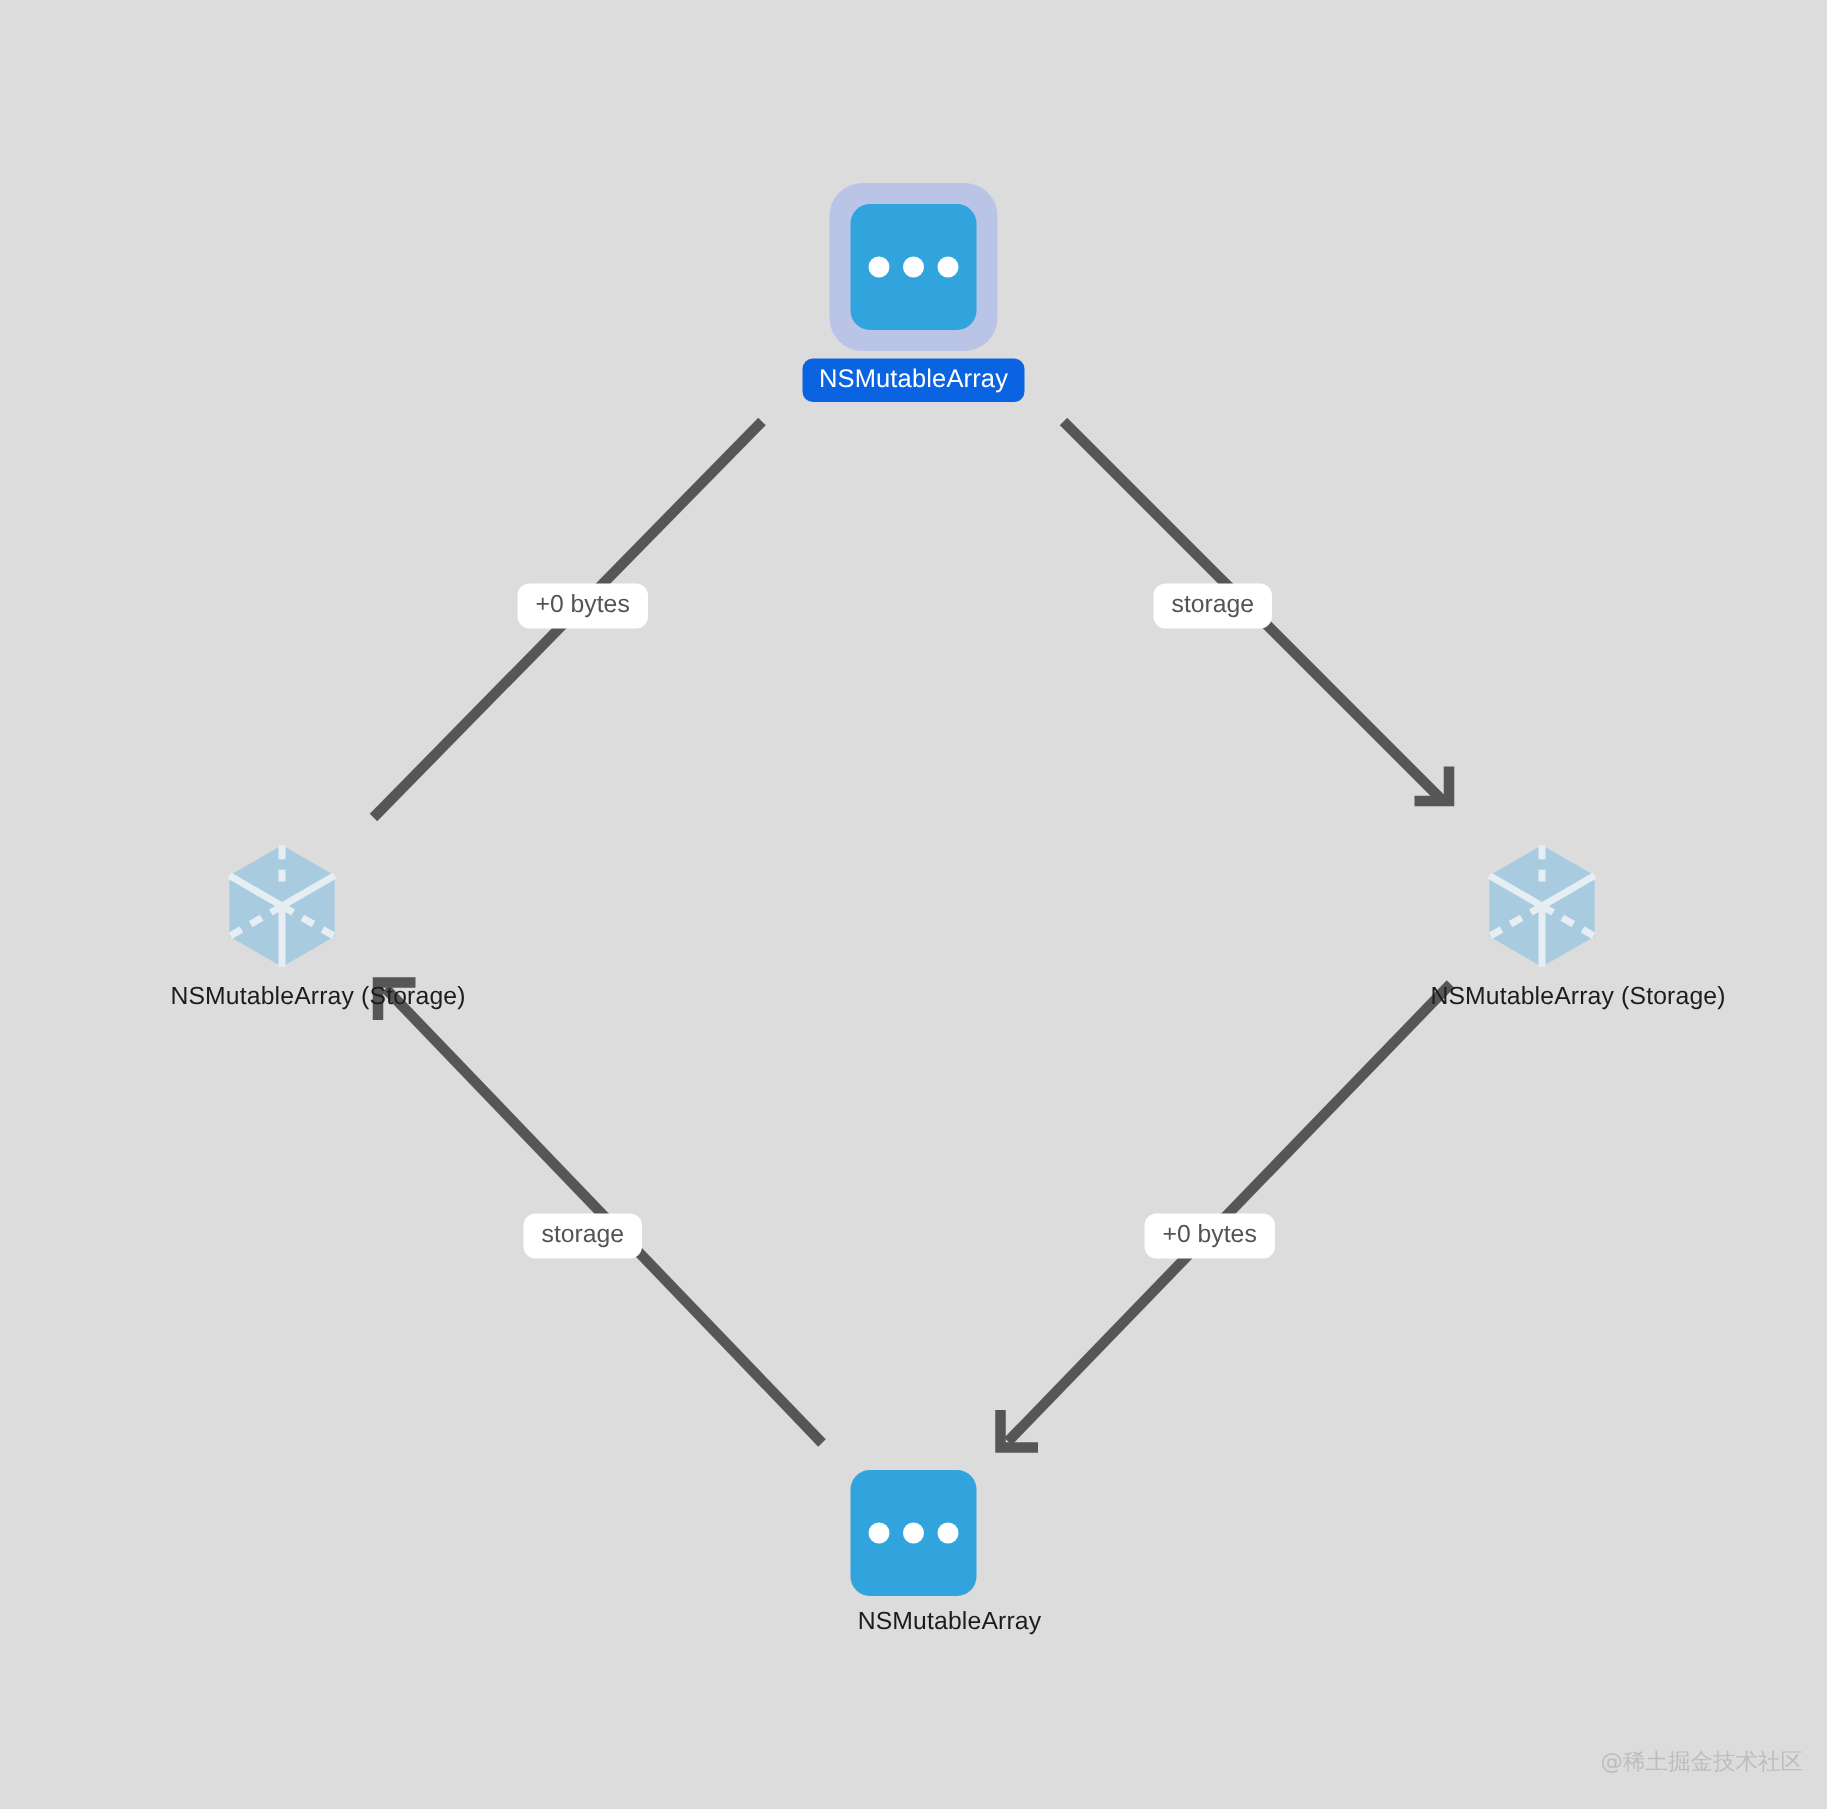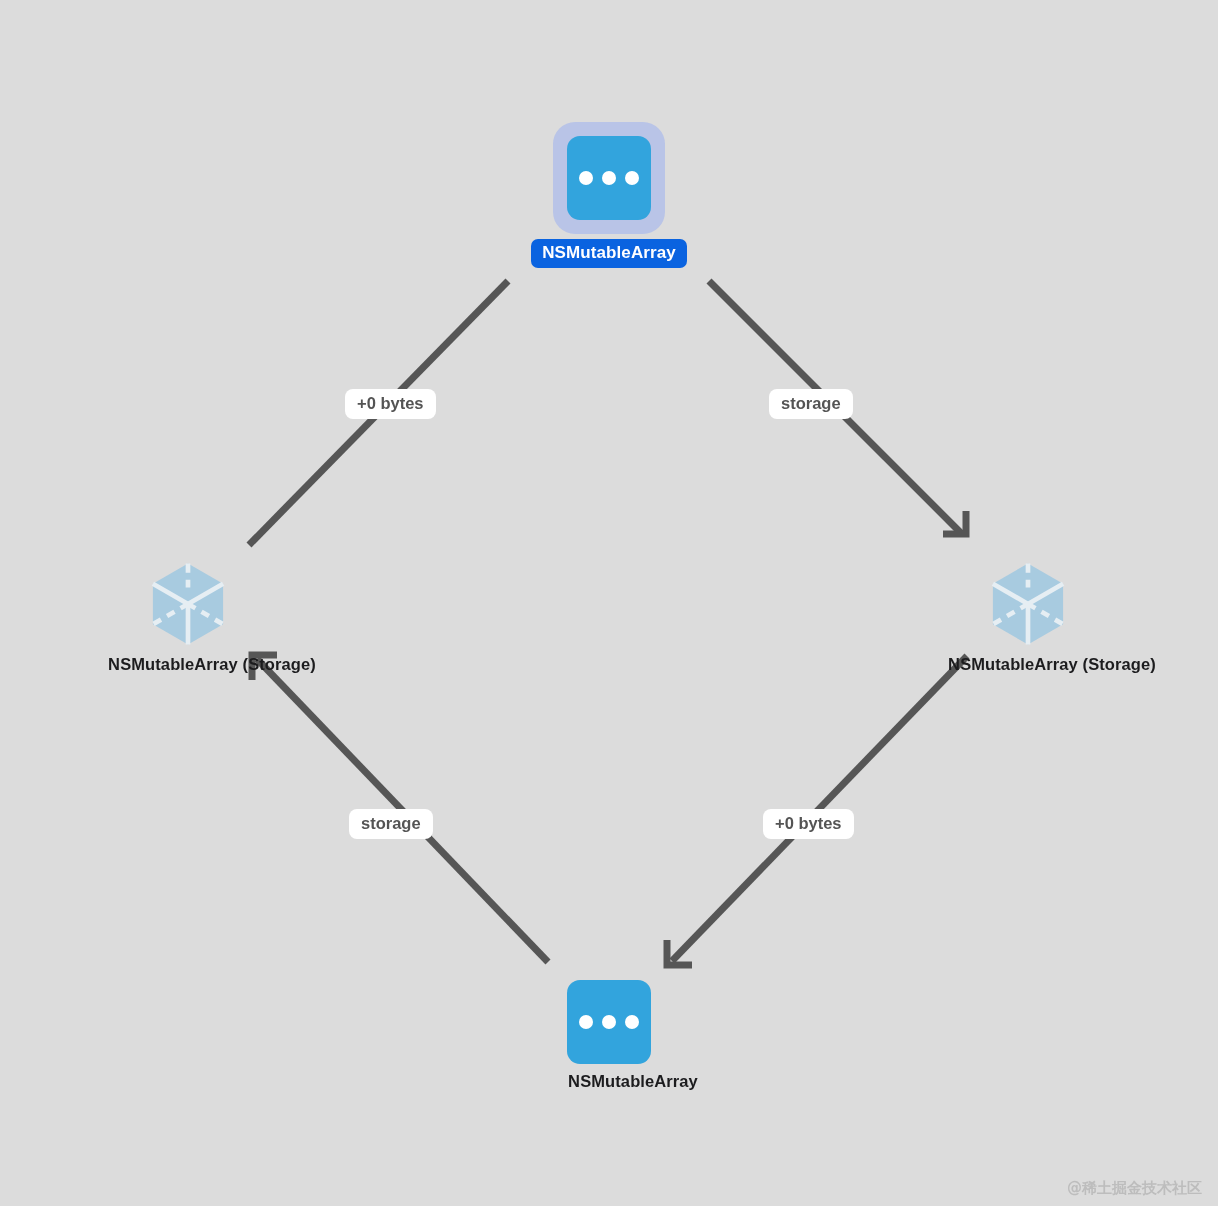--- a/index.html
+++ b/index.html
@@ -11,21 +11,20 @@
   body {
     font-family: "Liberation Sans", sans-serif;
     -webkit-font-smoothing: antialiased;
   }
   #canvas {
     position: relative;
     width: 1218px;
     height: 1206px;
     background: #dcdcdc;
     overflow: hidden;
-    font-weight: bold;
   }
   #edges {
     position: absolute;
     left: 0;
     top: 0;
     width: 1218px;
     height: 1206px;
     pointer-events: none;
   }
 
@@ -93,21 +92,21 @@
     padding: 6px 12px 7px 12px;
     white-space: nowrap;
     line-height: 1;
     margin-top: 20px;
   }
 
   
   .watermark {
     position: absolute;
     right: 16px;
-    bottom: 8px;
+    bottom: 22px;
     font-size: 15px;
     color: #bdbdbd;
     white-space: nowrap;
     font-family: "DejaVu Sans", "Liberation Sans", sans-serif;
   }
 </style>
 </head>
 <body>
 
 <div id="canvas">

